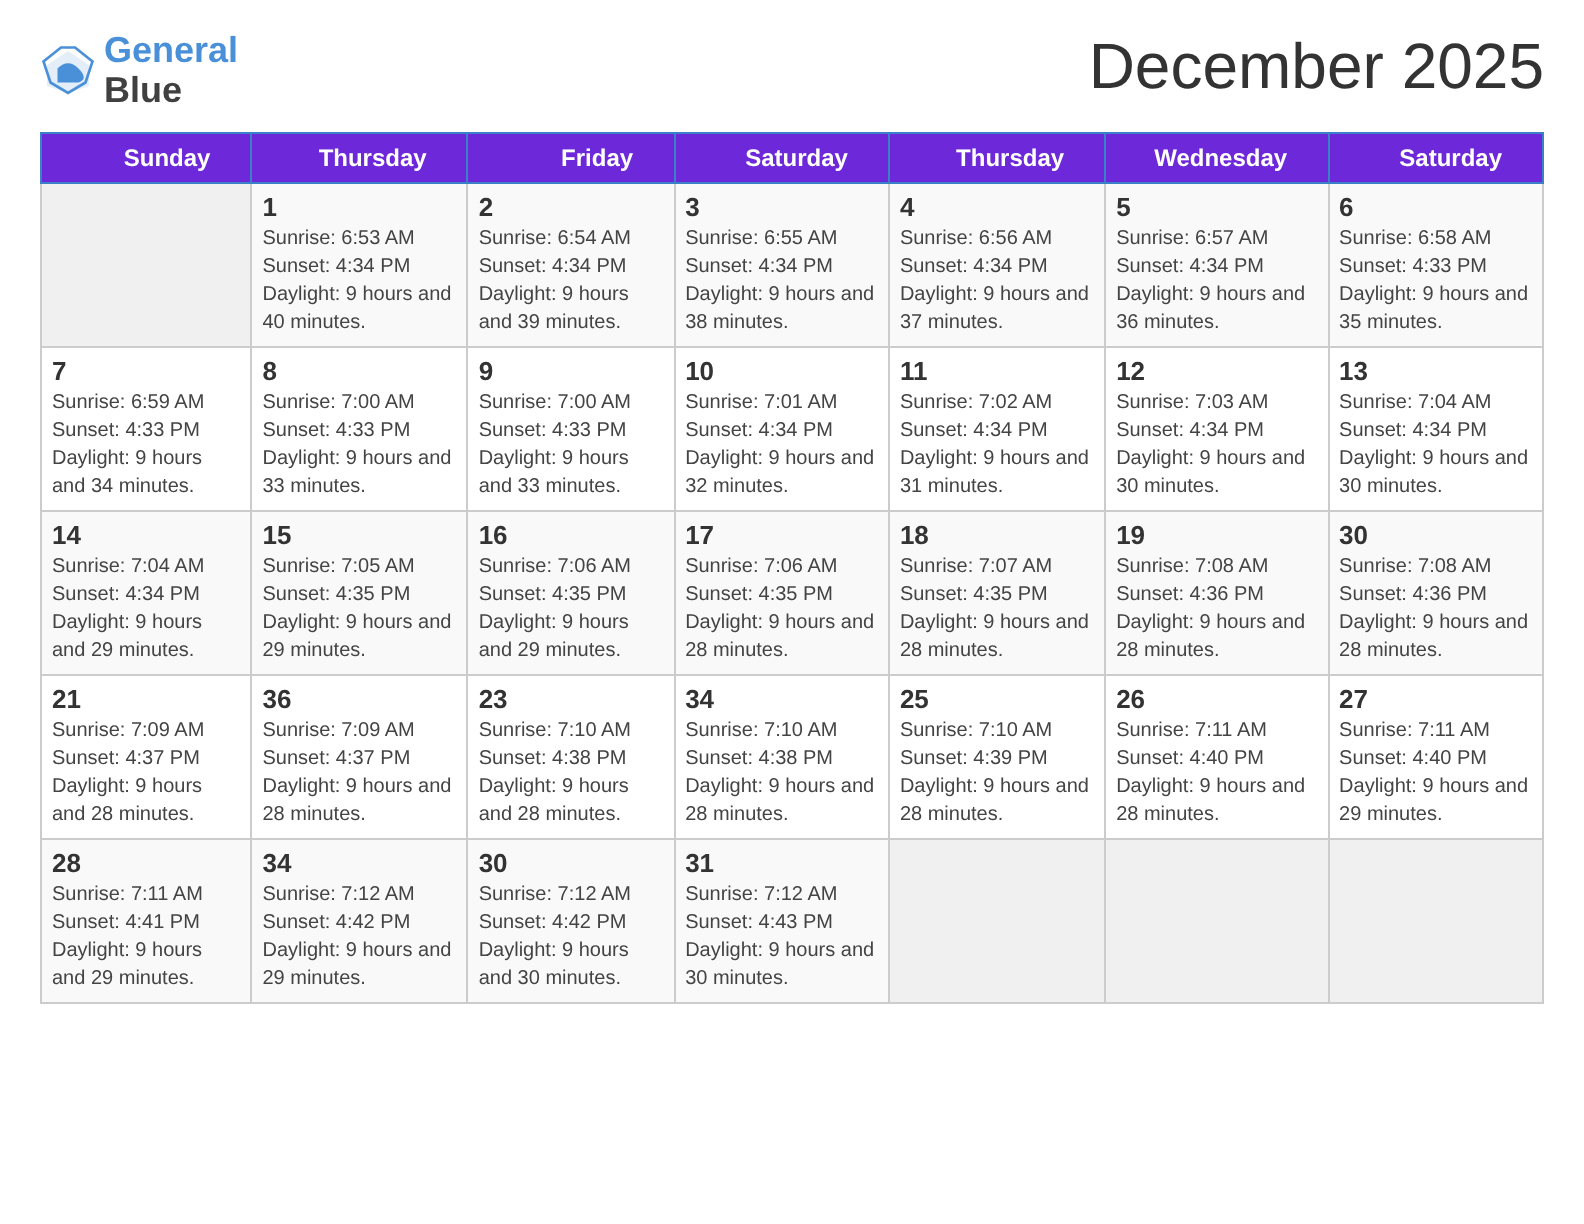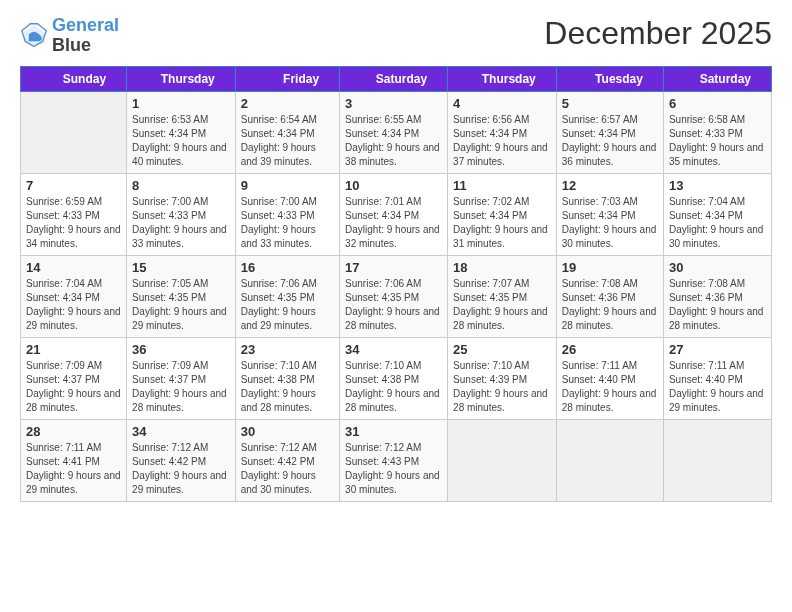--- a/index.html
+++ b/index.html
@@ -119,21 +119,21 @@
   </div>
 
   <table class="calendar">
     <thead>
       <tr>
         <th>Sunday</th>
         <th>Thursday</th>
         <th>Friday</th>
         <th>Saturday</th>
         <th>Thursday</th>
-        <th>Tuesday</th>
+        <th>Wednesday</th>
         <th>Saturday</th>
       </tr>
     </thead>
     <tbody id="calendar-body">
     <tr>
           <td class="empty-cell"></td>
           <td>
             <div class="day-number">1</div>
             <div class="day-info">Sunrise: 6:53 AM<br>Sunset: 4:34 PM<br>Daylight: 9 hours and 40 minutes.</div>
           </td>

